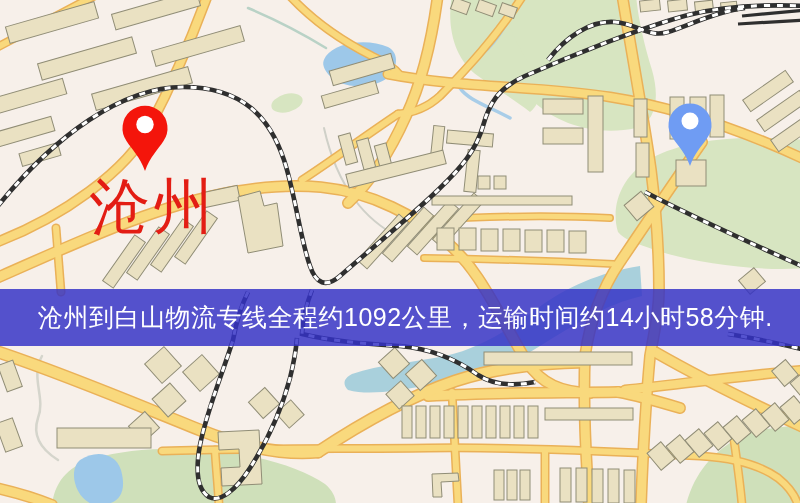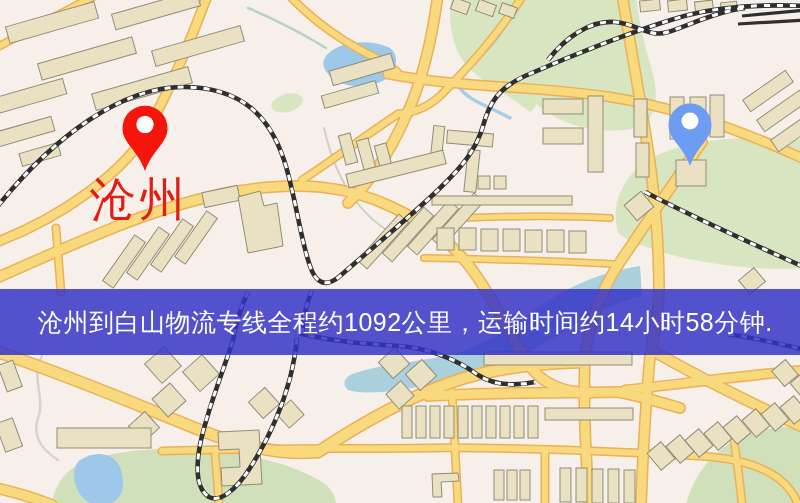--- a/index.html
+++ b/index.html
@@ -18,27 +18,27 @@
   #railways path{stroke:var(--railway,#2f2f2f);fill:none;stroke-width:4.6;stroke-linecap:butt}
   .rail-dash path{stroke:#ffffff;fill:none;stroke-width:3;stroke-dasharray:6 7}
   .rail-dash path.solid{display:none}
   #railways path.solid{stroke-width:3.2}
   .bldg{fill:var(--building,#eae1c2);stroke:#908d76;stroke-width:1}
 
   
   .pin{position:absolute;left:0;top:0;pointer-events:none}
 
   
-  .place-label{position:absolute;font-family:"Liberation Serif", serif;font-size:46px;
+  .place-label{position:absolute;font-family:"Liberation Serif", serif;font-size:60px;
                font-weight:400;letter-spacing:3px;line-height:1;white-space:nowrap;}
   .label-origin{left:90px;top:177px;color:var(--origin,#e31d14);}
   .label-destination{left:646px;top:178px;color:var(--destination,#2b35dd);}
 
   
-  .banner{position:absolute;left:0;top:289px;width:800px;height:66px;
+  .banner{position:absolute;left:0;top:289px;width:800px;height:57px;
           background:var(--banner-bg,rgba(52,50,198,0.84));
           display:flex;align-items:center;}
   .banner span{color:var(--banner-text,#ffffff);font-size:25px;padding-left:38px;
                letter-spacing:0.5px;white-space:nowrap;}
 </style>
 </head>
 <body>
 
 <div class="stage">
 

